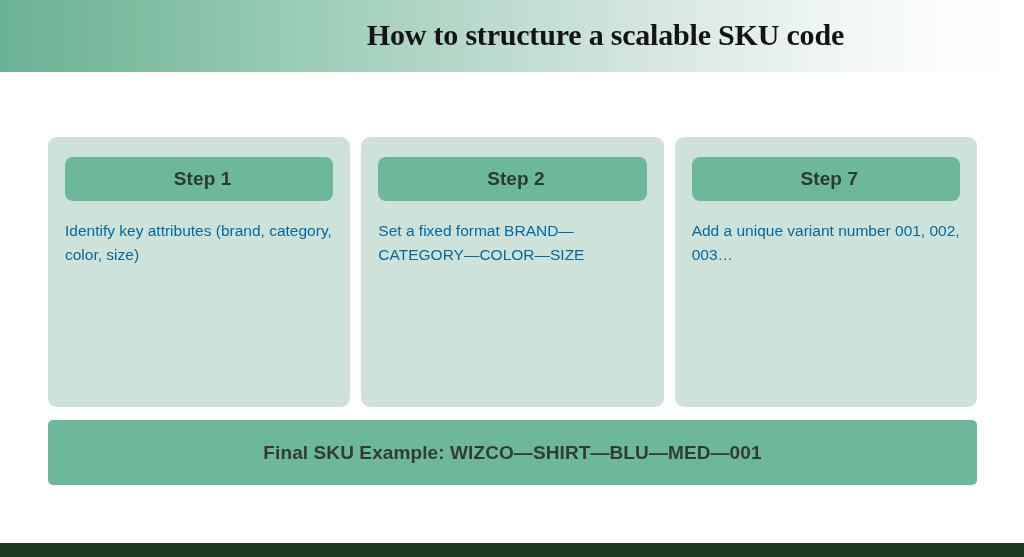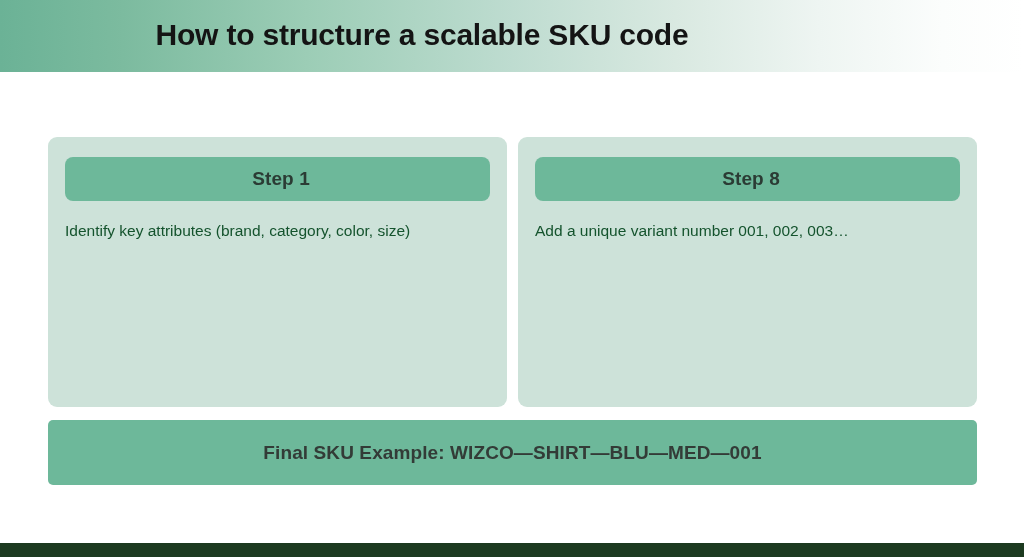--- a/index.html
+++ b/index.html
@@ -26,21 +26,22 @@
         #6bb296 0%,
         #7cbb9f 12%,
         #9ccdb6 30%,
         #bedcd0 50%,
         #d9e9e1 66%,
         #eef5f2 80%,
         #fbfdfc 92%,
         #ffffff 100%);
     display: flex;
     align-items: center;
-    justify-content: center;
+    justify-content: flex-end;
+    font-family: Liberation Serif, serif;
   }
   .header-title {
     font-size: 30px;
     font-weight: bold;
     color: #141414;
     letter-spacing: -0.2px;
     text-align: center;
     padding-bottom: 2px;
     padding-right: 180px;
   }
@@ -74,21 +75,21 @@
   .step-pill-label {
     font-size: 19px;
     font-weight: bold;
     color: #2b3b34;
     letter-spacing: 0.1px;
     margin-left: 7px;
   }
   .step-body {
     font-size: 15.5px;
     line-height: 1.53;
-    color: #14532d;
+    color: #0369a1;
   }
 
   
   .final-banner {
     position: absolute;
     left: 48px;
     top: 420px;
     width: 929px;
     height: 65px;
     background: #6db89a;
@@ -123,25 +124,31 @@
 
 <div class="steps-row">
 
   <div class="step-card">
     <div class="step-pill">
       <span class="step-pill-label">Step 1</span>
     </div>
     <div class="step-body">Identify key attributes (brand, category, color, size)</div>
   </div>
 
+  <div class="step-card">
+    <div class="step-pill">
+      <span class="step-pill-label">Step 2</span>
+    </div>
+    <div class="step-body">Set a fixed format BRAND—CATEGORY—COLOR—SIZE</div>
+  </div>
 
 
   <div class="step-card">
     <div class="step-pill">
-      <span class="step-pill-label">Step 8</span>
+      <span class="step-pill-label">Step 7</span>
     </div>
     <div class="step-body">Add a unique variant number 001, 002, 003…</div>
   </div>
 
 </div>
 
 <div class="final-banner">
   <span class="final-banner-text">Final SKU Example: WIZCO—SHIRT—BLU—MED—001</span>
 </div>
 

